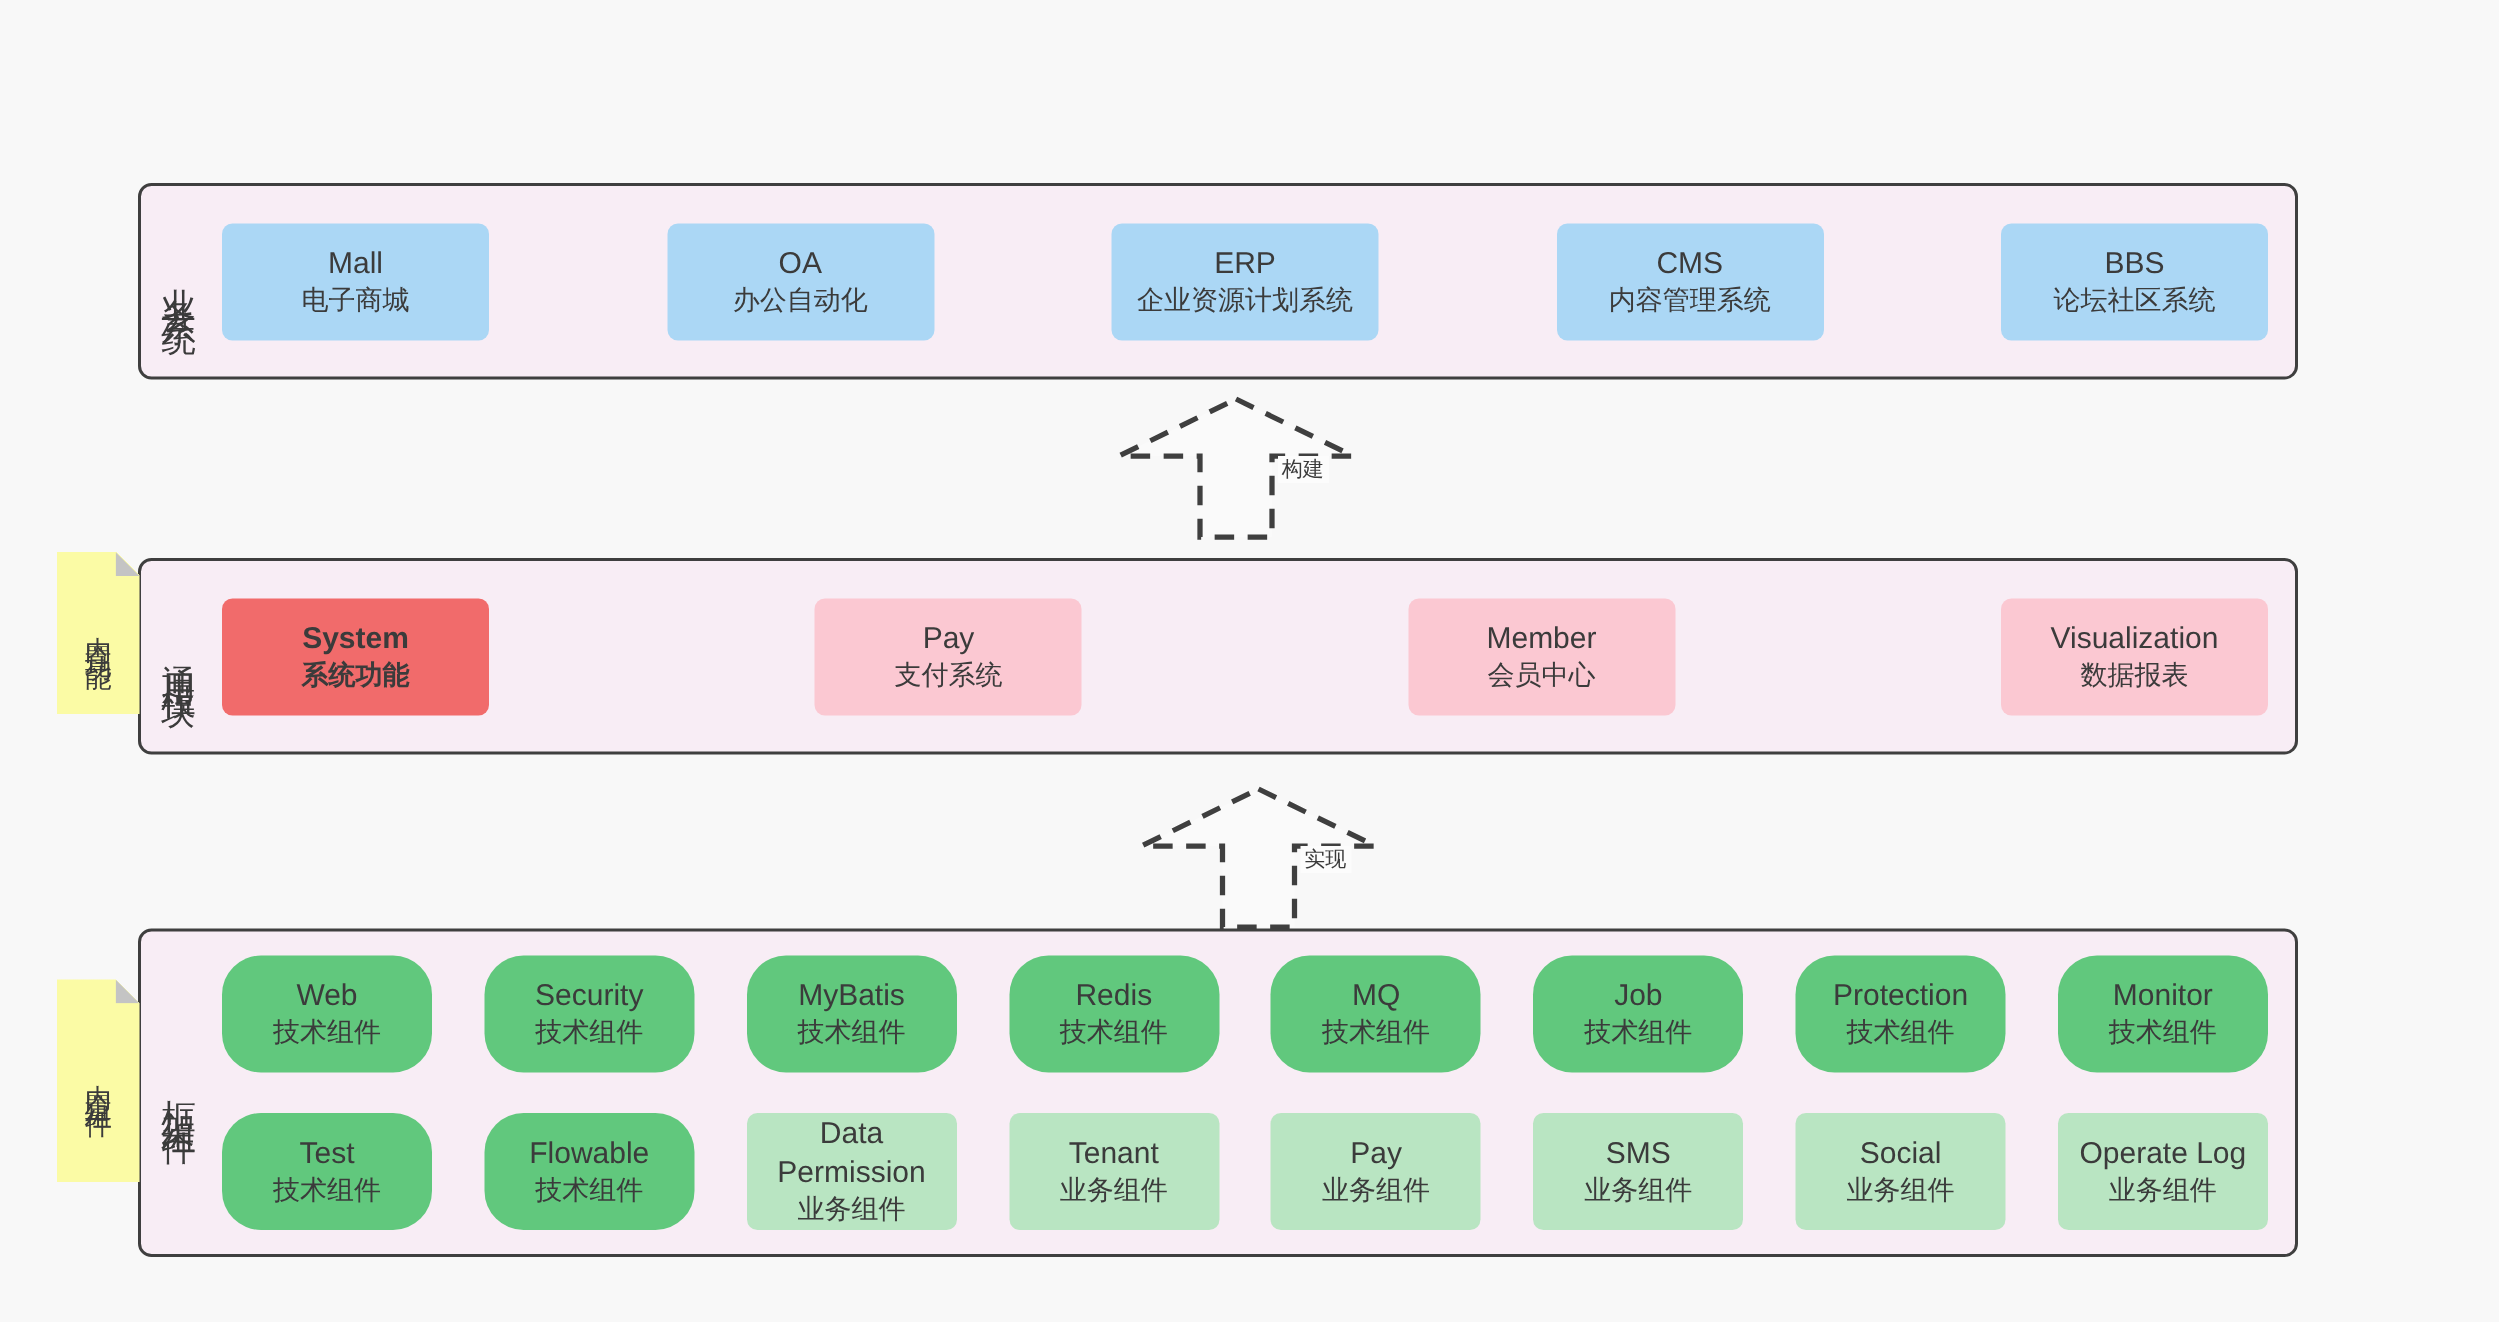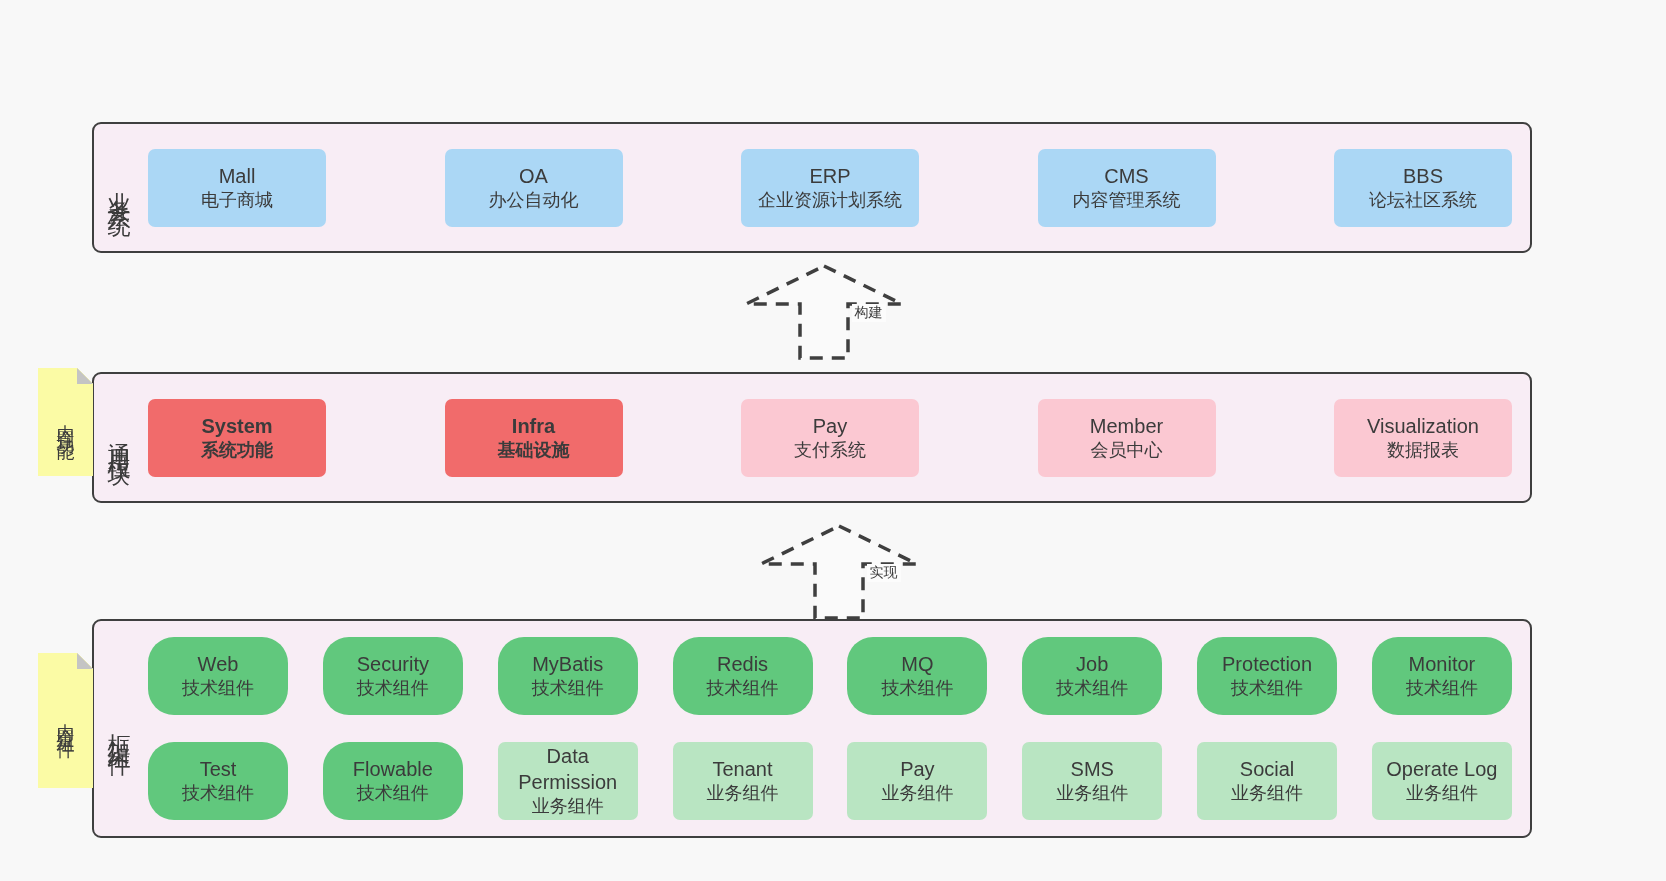--- a/index.html
+++ b/index.html
@@ -172,24 +172,20 @@
   </div>
 
   <section class="band band-2">
     <div class="band-label vtext">通用模块</div>
     <div class="rows">
         <div class="box-row">
           <div class="box red">
             <div class="box-name">System</div>
             <div class="box-desc">系统功能</div>
           </div>
-          <div class="box red">
-            <div class="box-name">Infra</div>
-            <div class="box-desc">基础设施</div>
-          </div>
           <div class="box pink">
             <div class="box-name">Pay</div>
             <div class="box-desc">支付系统</div>
           </div>
           <div class="box pink">
             <div class="box-name">Member</div>
             <div class="box-desc">会员中心</div>
           </div>
           <div class="box pink">
             <div class="box-name">Visualization</div>

